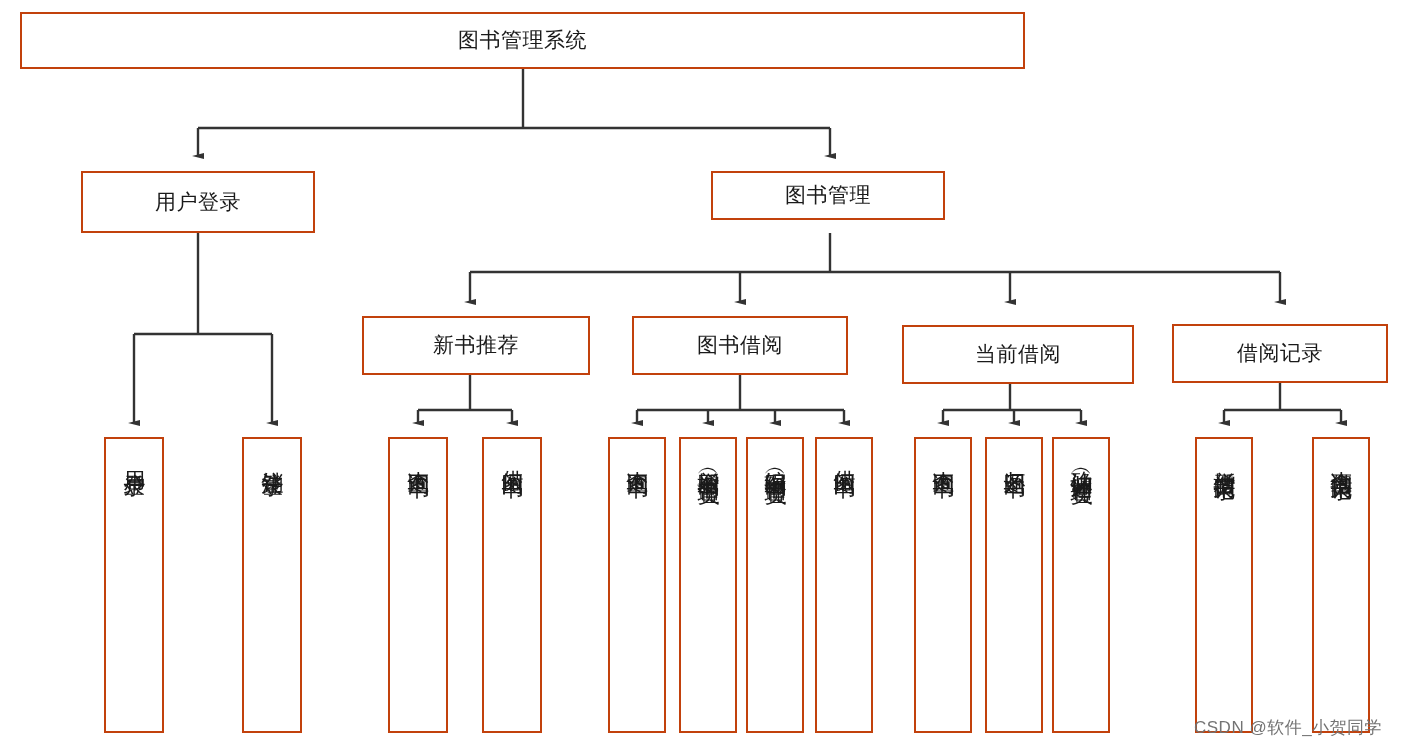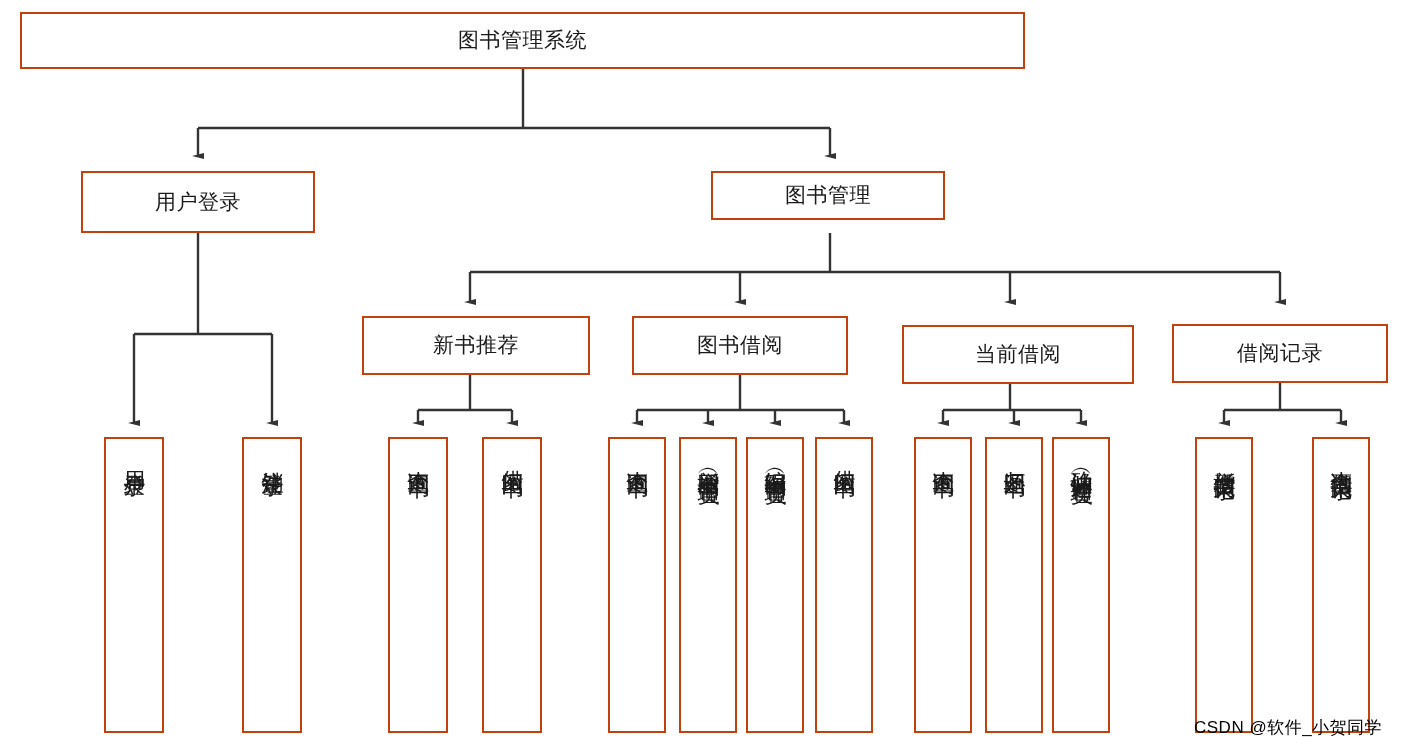--- a/index.html
+++ b/index.html
@@ -53,21 +53,21 @@
   .node.vertical .label {
     writing-mode: vertical-rl;
     text-orientation: upright;
     font-size: 22px;
     line-height: 1.04;
     letter-spacing: 2px;
   }
   .watermark {
     position: absolute;
     font-size: 17px;
-    color: #000000;
+    color: #737373;
     white-space: nowrap;
     letter-spacing: 0.5px;
   }
 </style>
 </head>
 <body>
 
 <div id="canvas">
 
   <svg id="wires" viewBox="0 0 1405 747" xmlns="http://www.w3.org/2000/svg">

